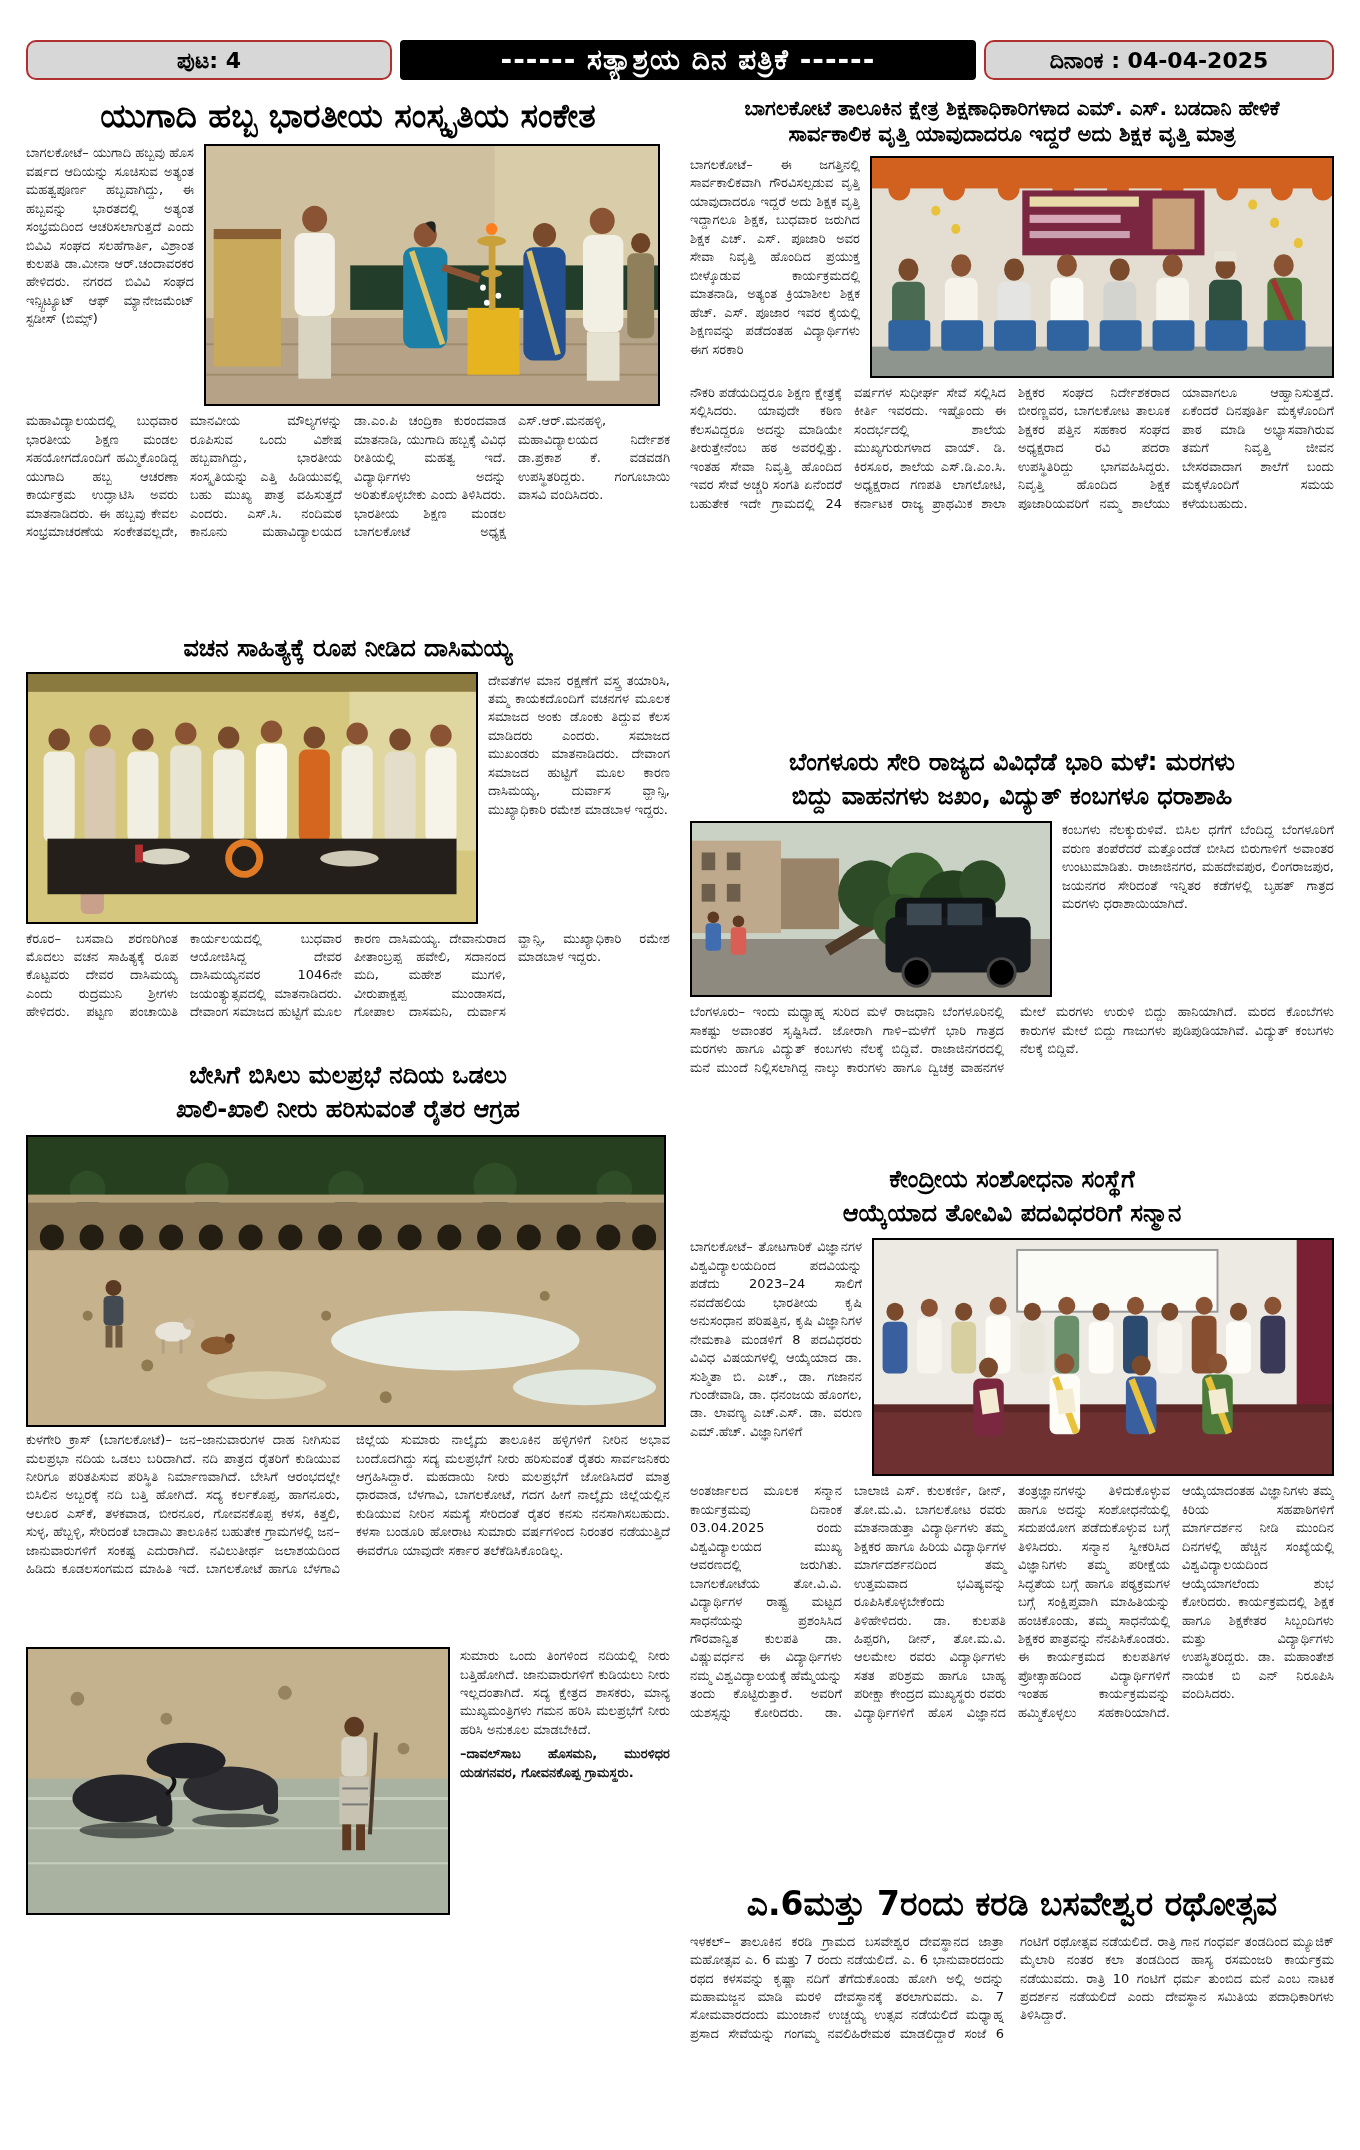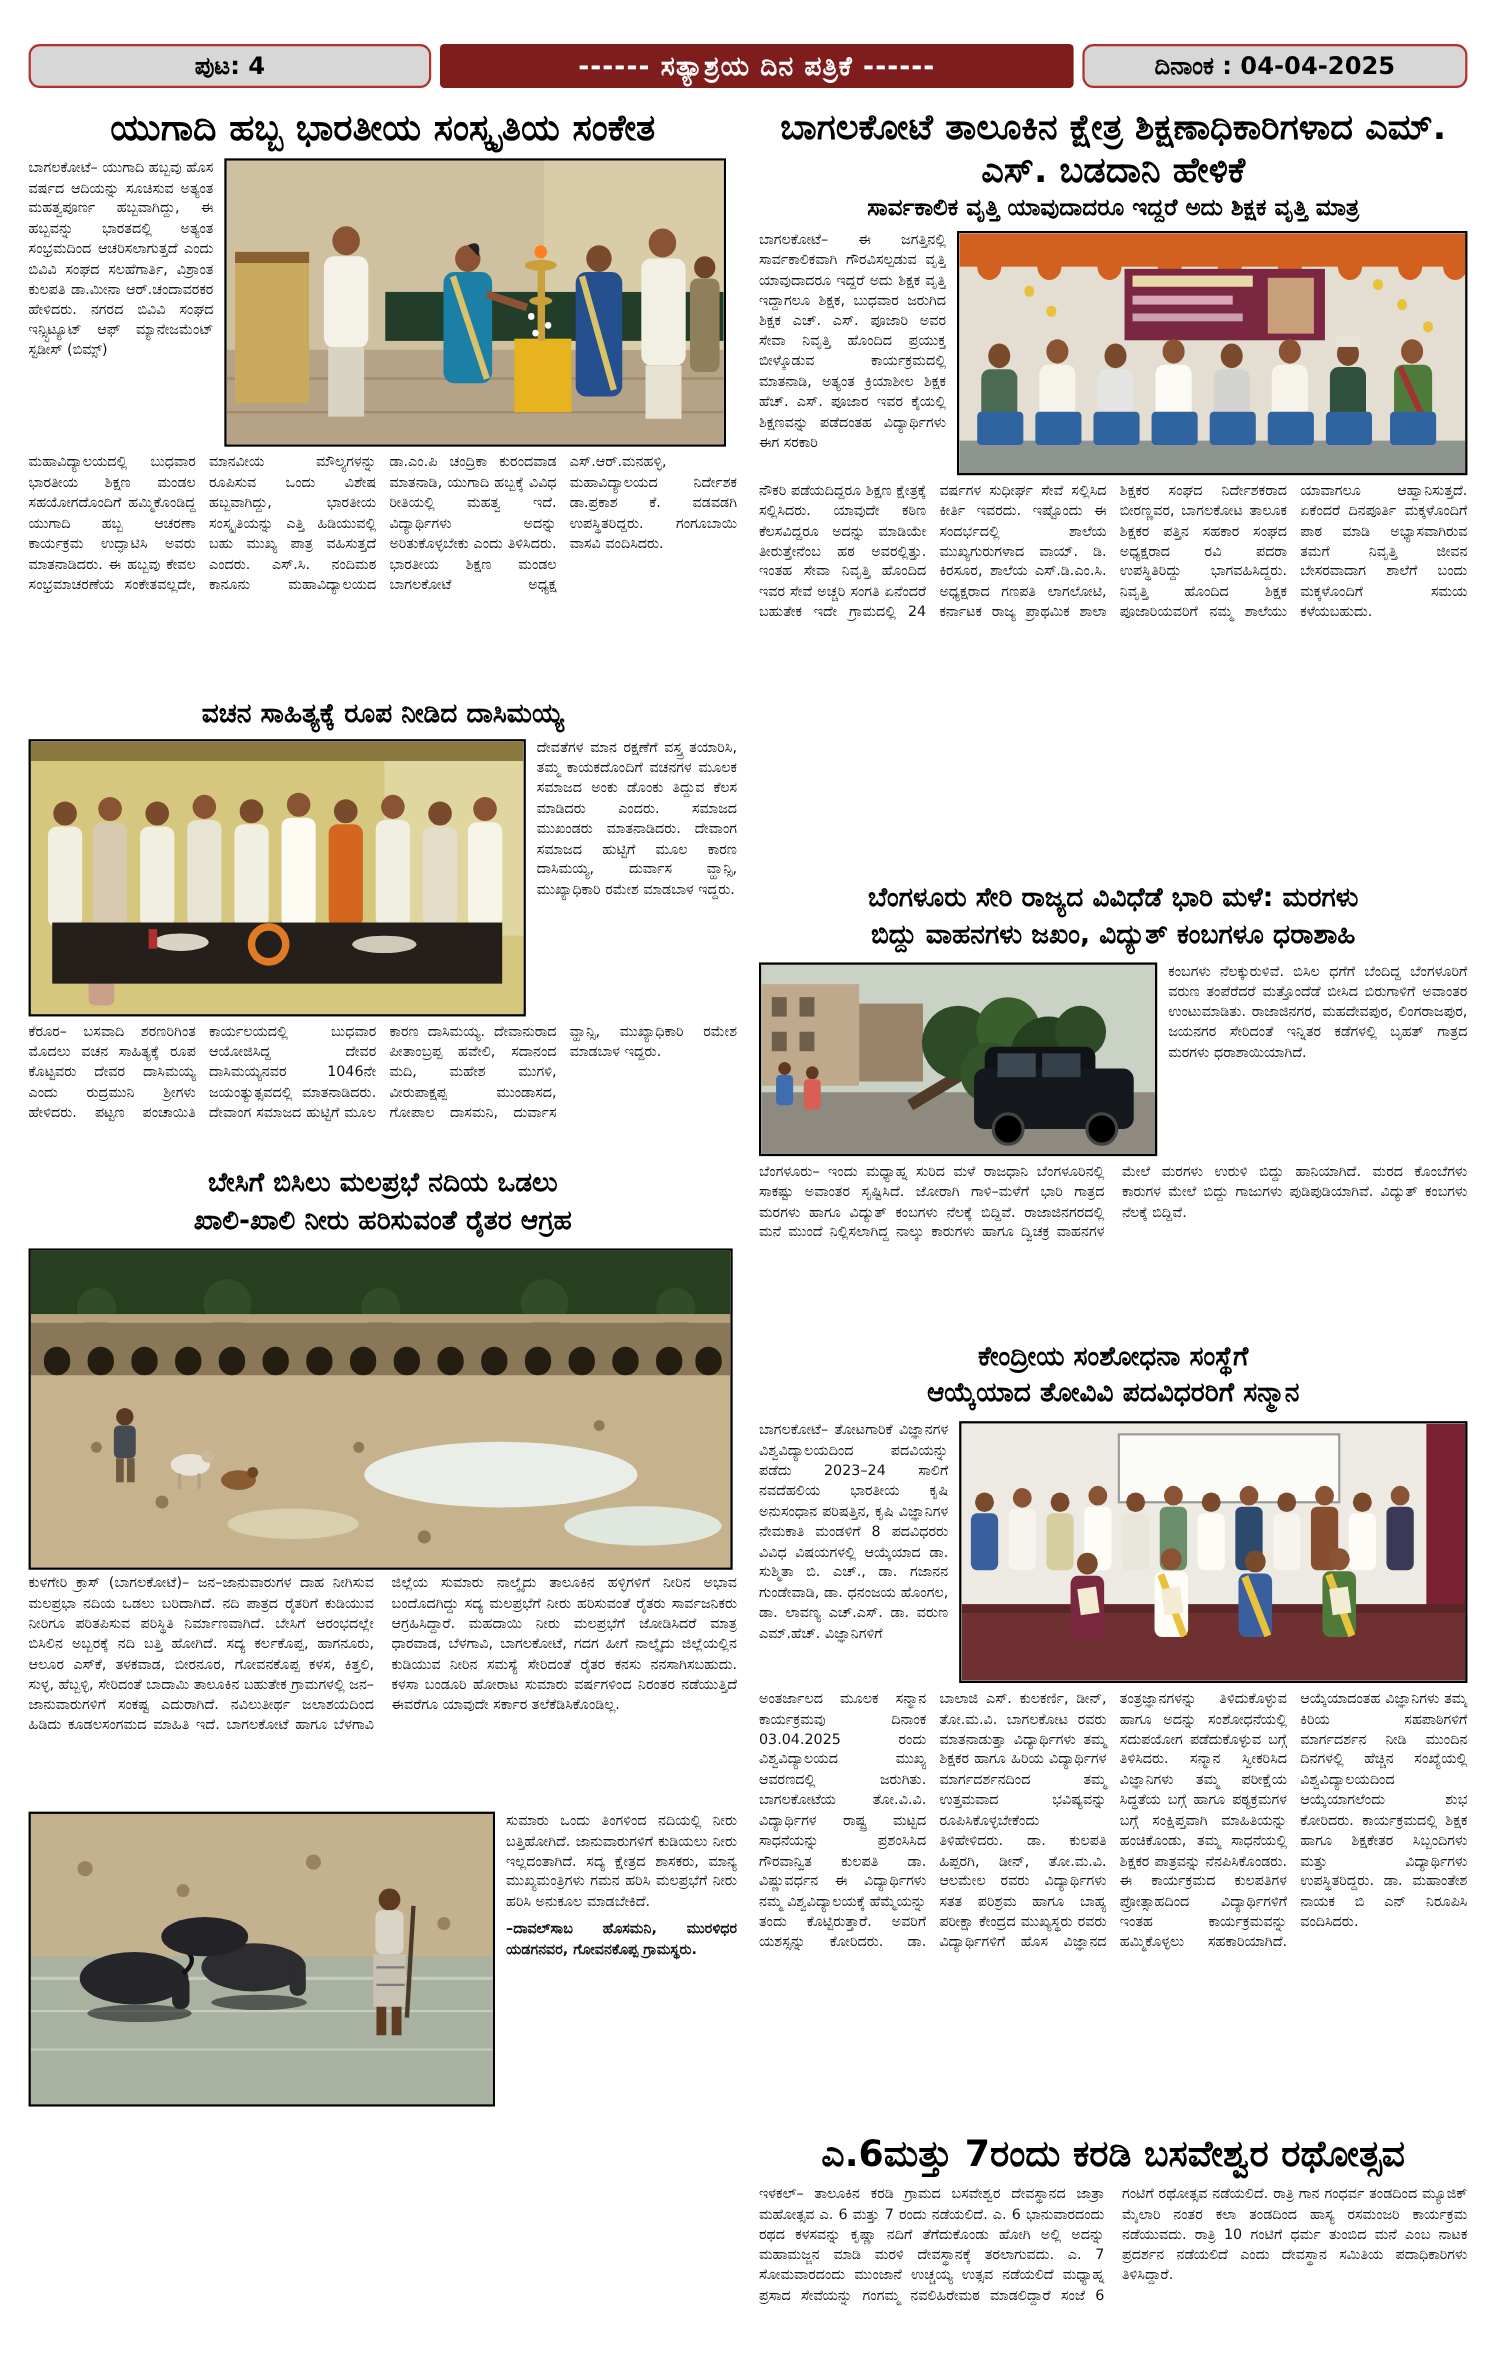--- a/index.html
+++ b/index.html
@@ -2,29 +2,29 @@
 <html><head>
 <meta charset="utf-8">
 <style>
   html,body{margin:0;padding:0;background:#ffffff;}
   body{width:1360px;height:2150px;font-family:"DejaVu Sans",sans-serif;color:#111;}
   .page{box-sizing:border-box;width:1360px;height:2150px;padding:40px 26px 0;position:relative;overflow:hidden;}
   
   .mast{display:flex;gap:8px;height:40px;margin-bottom:12px;}
   .mbox{display:flex;align-items:center;justify-content:center;font-weight:bold;box-sizing:border-box;}
   .mbox.gray{background:#d7d7d7;border:2px solid #b03030;border-radius:10px;font-size:22px;color:#000;}
-  .mbox.black{flex:1;background:#7f1d1d;color:#fff;font-size:24px;border-radius:4px;letter-spacing:1px;}
+  .mbox.black{flex:1;background:#000000;color:#fff;font-size:28px;border-radius:4px;letter-spacing:1px;}
   .m-left{flex:0 0 366px;}
   .m-right{flex:0 0 350px;}
   
   .cols{display:flex;gap:20px;}
   .half{width:644px;}
   article{margin-bottom:10px;}
   .hl{font-weight:800;color:#000;text-align:center;line-height:1.22;margin:4px 0 8px;}
-  .s27{font-size:32px;}
+  .s27{font-size:20px;}
   .s31{font-size:21px;}
   .s33{font-size:33px;}
   .s36{font-size:24px;}
   .bodytext{font-size:13px;line-height:1.42;text-align:justify;color:#101010;overflow:hidden;}
   .row{display:flex;gap:10px;align-items:stretch;}
   .photo{border:2px solid #000;background:#cfcabc;overflow:hidden;flex:none;box-sizing:border-box;}
   .photo svg{display:block;width:100%;height:100%;}
   .mc2{column-count:2;column-gap:16px;}
   .mc4{column-count:4;column-gap:12px;}
   .tcol{overflow:hidden;}

